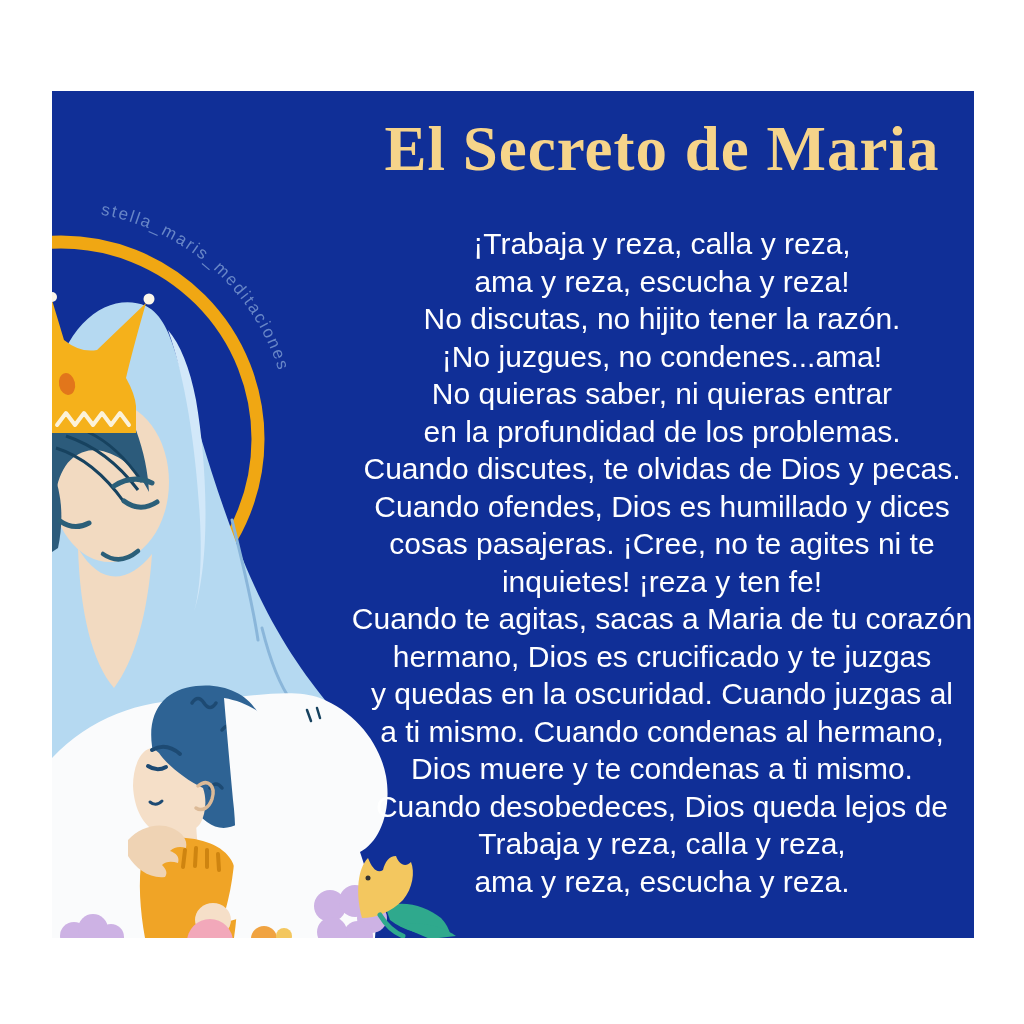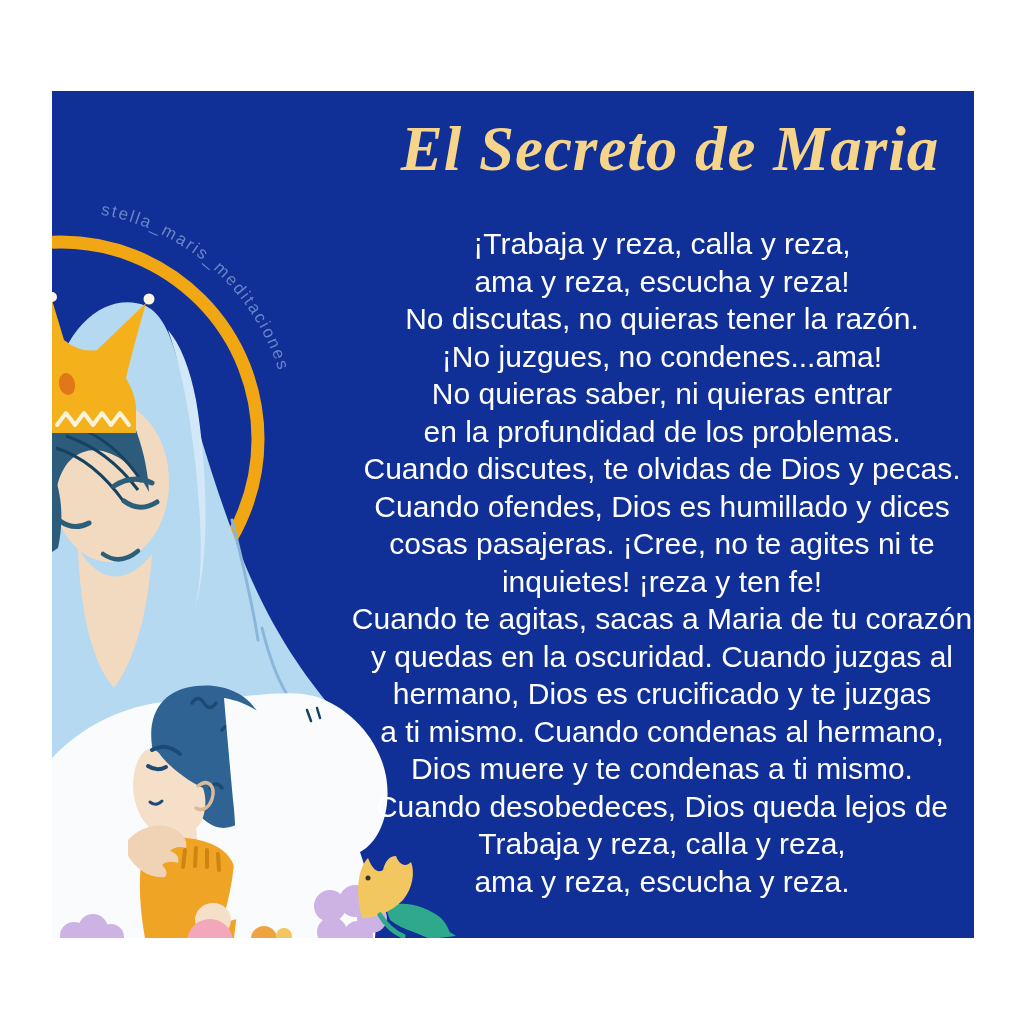--- a/index.html
+++ b/index.html
@@ -16,25 +16,24 @@
     width: 922px; height: 847px;
     background: #102F97;
     overflow: hidden;
   }
   .illustration {
     position: absolute; left: 0; top: 0;
     width: 922px; height: 847px;
   }
   .title {
     position: absolute;
-    left: 308px; top: 22px;
+    left: 300px; top: 22px;
     width: 620px;
     text-align: center;
     font-family: "Liberation Serif", "DejaVu Serif", serif;
-    font-style: italic;
     font-weight: bold;
     font-size: 63px;
     letter-spacing: 1px;
     color: #F6D48A;
     white-space: nowrap;
   }
   .body-text {
     position: absolute;
     left: 295px; top: 134px;
     width: 630px;
@@ -187,31 +186,31 @@
         <circle cx="368" cy="878" r="2.5" fill="#333333"></circle>
         <path fill="none" stroke-width="5" stroke-linecap="round" d="M 380,915 C 386,925 393,932 403,936" stroke="#2FA98D"></path>
       </g>
     </svg>
 
     <div class="title">El Secreto de Maria</div>
 
     <div class="body-text">
       <div class="line">¡Trabaja y reza, calla y reza,</div>
       <div class="line">ama y reza, escucha y reza!</div>
-      <div class="line">No discutas, no quieras tener la razón.</div>
+      <div class="line">No discutas, no hijito tener la razón.</div>
       <div class="line">¡No juzgues, no condenes...ama!</div>
       <div class="line">No quieras saber, ni quieras entrar</div>
       <div class="line">en la profundidad de los problemas.</div>
       <div class="line">Cuando discutes, te olvidas de Dios y pecas.</div>
       <div class="line">Cuando ofendes, Dios es humillado y dices</div>
       <div class="line">cosas pasajeras. ¡Cree, no te agites ni te</div>
       <div class="line">inquietes! ¡reza y ten fe!</div>
       <div class="line">Cuando te agitas, sacas a Maria de tu corazón</div>
+      <div class="line">hermano, Dios es crucificado y te juzgas</div>
       <div class="line">y quedas en la oscuridad. Cuando juzgas al</div>
-      <div class="line">hermano, Dios es crucificado y te juzgas</div>
       <div class="line">a ti mismo. Cuando condenas al hermano,</div>
       <div class="line">Dios muere y te condenas a ti mismo.</div>
       <div class="line">Cuando desobedeces, Dios queda lejos de</div>
       <div class="line">Trabaja y reza, calla y reza,</div>
       <div class="line">ama y reza, escucha y reza.</div>
     </div>
 
   </div>
 </div>
 

